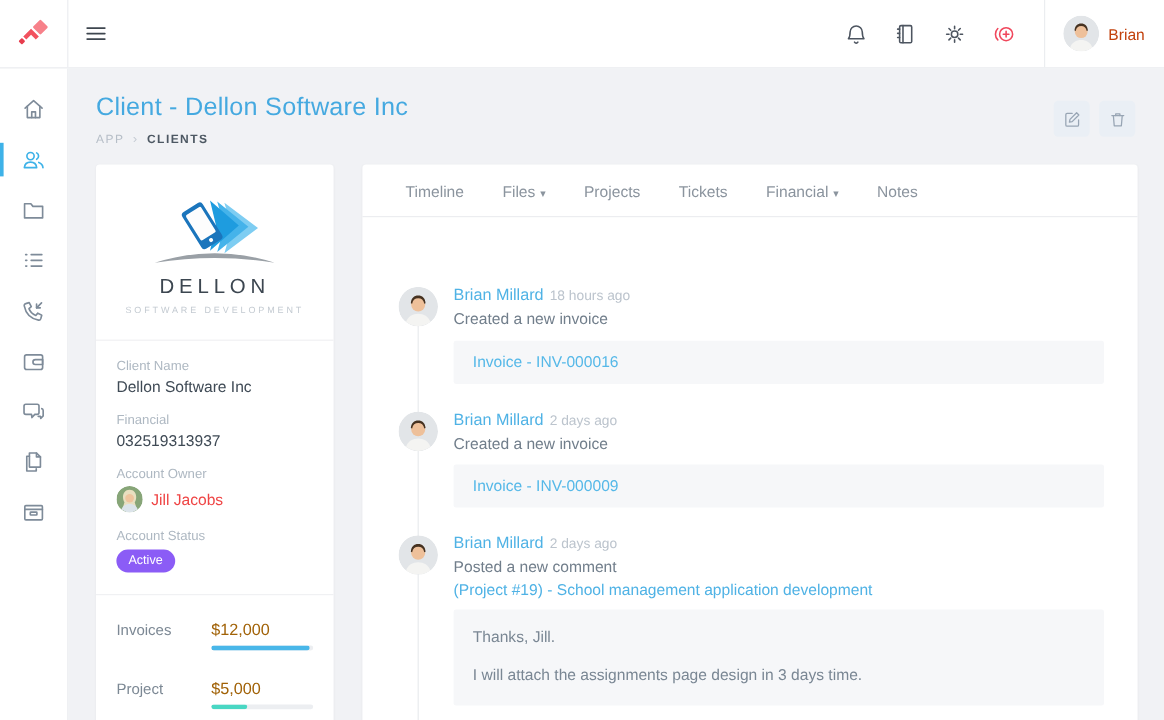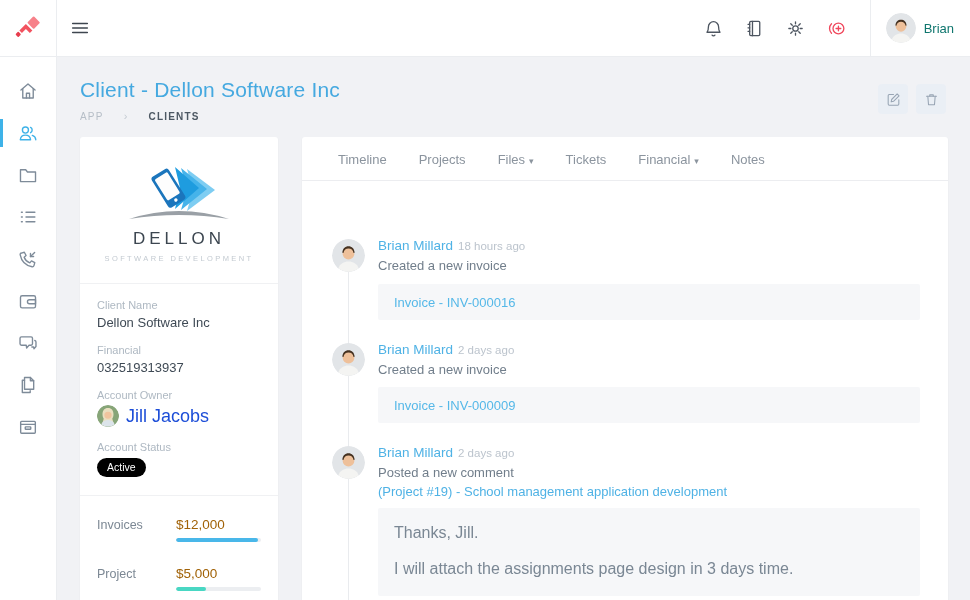--- a/index.html
+++ b/index.html
@@ -12,56 +12,56 @@
   svg { display:block; }
 
   
   .topbar { height:57px; background:#fff; border-bottom:1px solid #ebedf0; display:flex; align-items:center; position:relative; z-index:3; }
   .logo-box { width:57px; height:56px; display:flex; align-items:center; justify-content:center; border-right:1px solid #ebedf0; cursor:pointer; }
   .hamburger { margin-left:12px; color:#3e464f; cursor:pointer; }
   .topbar-right { margin-left:auto; display:flex; align-items:center; height:100%; }
   .tb-icon { margin:0 10px; color:#4d5560; cursor:pointer; }
   .tb-icon.red { color:#f0475c; }
   .user-box { border-left:1px solid #ebedf0; height:100%; display:flex; align-items:center; gap:8px; padding:0 16px 0 15px; min-width:92px; cursor:pointer; }
-  .user-name { font-size:13px; color:#0f766e; }
+  .user-name { font-size:13px; color:#c2410c; }
   .avatar { border-radius:50%; overflow:hidden; flex:none; }
 
   
   .shell { display:flex; height:577px; }
   .sidebar { width:57px; background:#fff; border-right:1px solid #ebedf0; display:flex; flex-direction:column; align-items:center; padding-top:13px; flex:none; }
   .side-item { width:57px; height:42px; display:flex; align-items:center; justify-content:center; position:relative; color:#7e8b99; cursor:pointer; }
   .side-item.active { color:#3eb2e8; }
   .side-item.active::before { content:''; position:absolute; left:0; top:7px; bottom:7px; width:3px; background:#3eb2e8; }
 
   .main { flex:1; overflow:hidden; }
 
   
   .page-header { display:flex; justify-content:space-between; align-items:flex-start; padding:21px 24px 15px 23px; }
   .page-title { margin:0 0 8px; font-size:21px; font-weight:500; color:#45a9e0; letter-spacing:.2px; }
-  .breadcrumb { display:flex; align-items:center; gap:20px; font-size:10px; letter-spacing:1.2px; }
+  .breadcrumb { display:flex; align-items:center; gap:7px; font-size:10px; letter-spacing:1.2px; }
   .crumb-root { color:#b6bec7; }
   .crumb-sep { color:#c4cbd2; font-size:11px; }
   .crumb-current { color:#4d5863; font-weight:bold; }
   .header-actions { display:flex; gap:8px; padding-top:6px; }
   .icon-btn { width:30px; height:30px; border:none; border-radius:4px; background:#eaeff5; color:#98a5b4; display:flex; align-items:center; justify-content:center; cursor:pointer; padding:0; }
 
   
   .content { display:flex; gap:24px; padding:0 22px 0 23px; align-items:flex-start; }
 
   
   .client-card { width:198px; flex:none; background:#fff; border-radius:3px; box-shadow:0 1px 2px rgba(40,50,60,.05); }
   .client-logo { padding:24px 10px 20px; text-align:center; border-bottom:1px solid #f0f1f3; }
   .logo-art { margin:0 auto 2px; }
   .logo-name { font-size:17px; letter-spacing:4px; color:#3c4650; }
   .logo-tagline { font-size:7.5px; letter-spacing:2.4px; color:#c3cad1; margin-top:5px; }
   .client-fields { padding:15px 17px 4px; border-bottom:1px solid #f0f1f3; }
   .field { margin-bottom:14px; }
   .field-label { font-size:11px; color:#aeb8c2; margin-bottom:4px; }
   .field-value { font-size:13px; color:#3f4a55; }
-  .owner-row { display:flex; align-items:center; gap:7px; font-size:18px; color:#1d4ed8;text-align:right; }
+  .owner-row { display:flex; align-items:center; gap:7px; font-size:13px; color:#ef4444;text-align:right; }
   .badge { display:inline-block; color:#fff; font-size:10.5px; padding:3px 10px 4px; border-radius:10px; }
   .client-stats { padding:20px 17px 10px; }
   .stat { display:flex; justify-content:space-between; margin-bottom:23px; }
   .stat-label { font-size:12.5px; color:#7c8894; width:80px; line-height:1.35; padding-top:1px; }
   .stat-right { width:86px; padding-top:1px; }
   .stat-value { font-size:13.5px; color:#a16207; margin-bottom:6px; }
   .stat-track { height:4px; background:#eceef1; border-radius:2px; overflow:hidden; }
   .stat-fill { height:100%; border-radius:2px; }
 
   
@@ -74,21 +74,21 @@
   .entry { position:relative; margin-bottom:22px; }
   .entry-avatar { position:absolute; left:-46px; top:1px; }
   .entry-head { font-size:13.5px; margin-bottom:4px; }
   .entry-author { color:#4fb2e5; cursor:pointer; }
   .entry-time { color:#bcc4cd; font-size:11.5px; margin-left:5px; }
   .entry-action { font-size:13px; color:#717e8b; line-height:1.35; }
   .entry-link { font-size:13px; color:#4fb2e5; margin-top:2px; cursor:pointer; }
   .entry-box { background:#f6f7f9; border-radius:2px; padding:9px 16px; margin-top:9px; }
   .box-link { font-size:13px; color:#55b8e8; cursor:pointer; }
   .entry-box.comment { padding:14px 16px 2px; }
-  .entry-box.comment p { margin:0 0 14px; font-size:16px; color:#7a8794; line-height:1.4; }
+  .entry-box.comment p { margin:0 0 14px; font-size:13px; color:#7a8794; line-height:1.4; }
 </style>
 </head>
 <body>
 
 <header class="topbar">
   <div class="logo-box">
     <svg width="28" height="28" viewBox="0 0 28 28">
       <g transform="rotate(45 14 14)">
         <rect x="9.6" y="1.6" width="9.2" height="9.2" rx="1" fill="#f7818a"></rect>
         <path d="M9.6 12.6 h9.2 v3.6 h-5.6 v5.6 h-3.6 z" fill="#f2525f"></path>
@@ -288,21 +288,21 @@
                     <circle cx="18" cy="18" r="18" fill="#87a578"></circle>
                     <path d="M18 5c-6 0-9 4.5-9 10 0 3 .8 5.5 2 7.3L9 29a18 18 0 0 0 18 0l-2-6.7c1.2-1.8 2-4.3 2-7.3 0-5.5-3-10-9-10z" fill="#e9dfc0"></path>
                     <circle cx="18" cy="16.5" r="6" fill="#efc49e"></circle>
                     <path d="M12 15c.4-4 2.6-6 6-6s5.6 2 6 6c-1-3-3-4.2-6-4.2S13 12 12 15z" fill="#e9dfc0"></path>
                     <path d="M7 32c1.5-5 6-7.3 11-7.3s9.5 2.3 11 7.3a18 18 0 0 1-22 0z" fill="#dce4ea"></path>
                   </svg>
                 </span>
                 <span>Jill Jacobs</span>
               </div>
             </div>
-            <div class="field"><div class="field-label">Account Status</div><span class="badge" style="background: #000000;">Active</span></div>
+            <div class="field"><div class="field-label">Account Status</div><span class="badge" style="background: #8b5cf6;">Active</span></div>
           </div>
         <div class="client-stats" id="client-stats">
             <div class="stat">
               <div class="stat-label">Invoices</div>
               <div class="stat-right">
                 <div class="stat-value">$12,000</div>
                 <div class="stat-track">
                   <div class="stat-fill" style="width: 96%; background: rgb(73, 183, 233);"></div>
                 </div>
               </div>
@@ -315,22 +315,22 @@
                   <div class="stat-fill" style="width: 35%; background: rgb(73, 215, 195);"></div>
                 </div>
               </div>
             </div>
           </div>
       </aside>
 
       <section class="timeline-card">
         <div class="tabs" id="tabs">
             <div class="tab"><span>Timeline</span></div>
+            <div class="tab"><span>Files</span><span class="caret">▾</span></div>
             <div class="tab"><span>Projects</span></div>
-            <div class="tab"><span>Files</span><span class="caret">▾</span></div>
             <div class="tab"><span>Tickets</span></div>
             <div class="tab"><span>Financial</span><span class="caret">▾</span></div>
             <div class="tab"><span>Notes</span></div>
           </div>
         <div class="timeline-body" id="timeline-body">
           <div class="tl-line"></div>
         <div class="entry">
               <span class="entry-avatar avatar">
                 <svg width="33" height="33" viewBox="0 0 36 36">
                   <circle cx="18" cy="18" r="18" fill="#e2e5e8"></circle>

